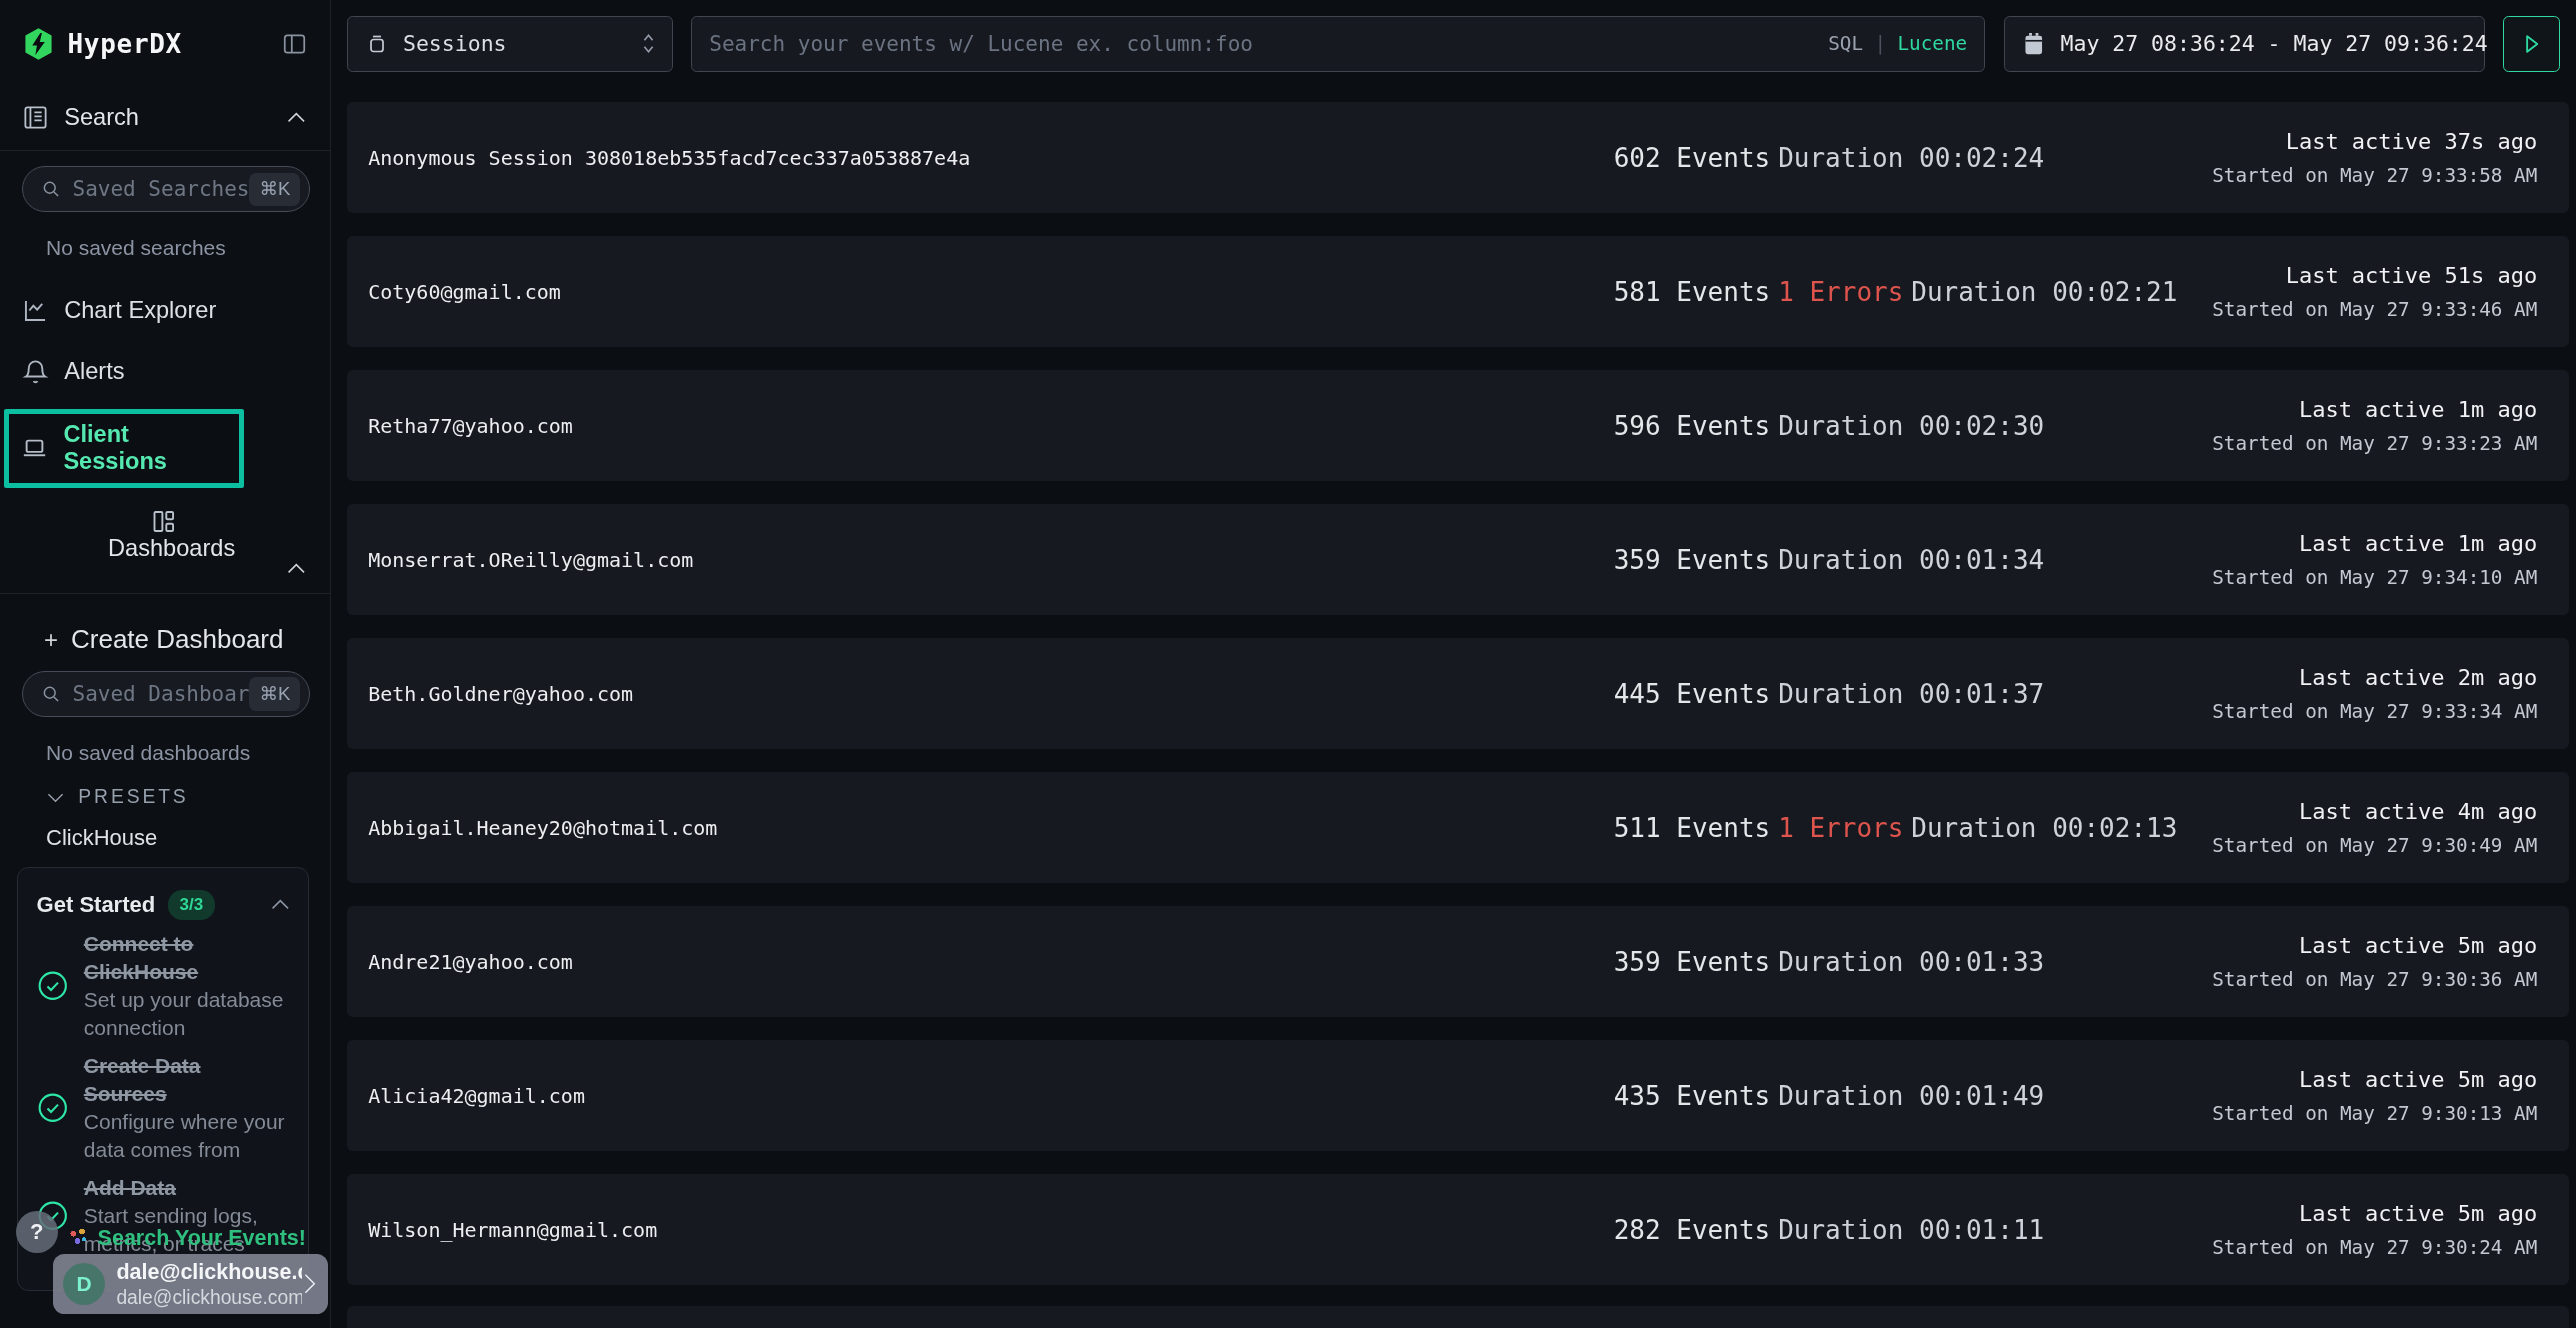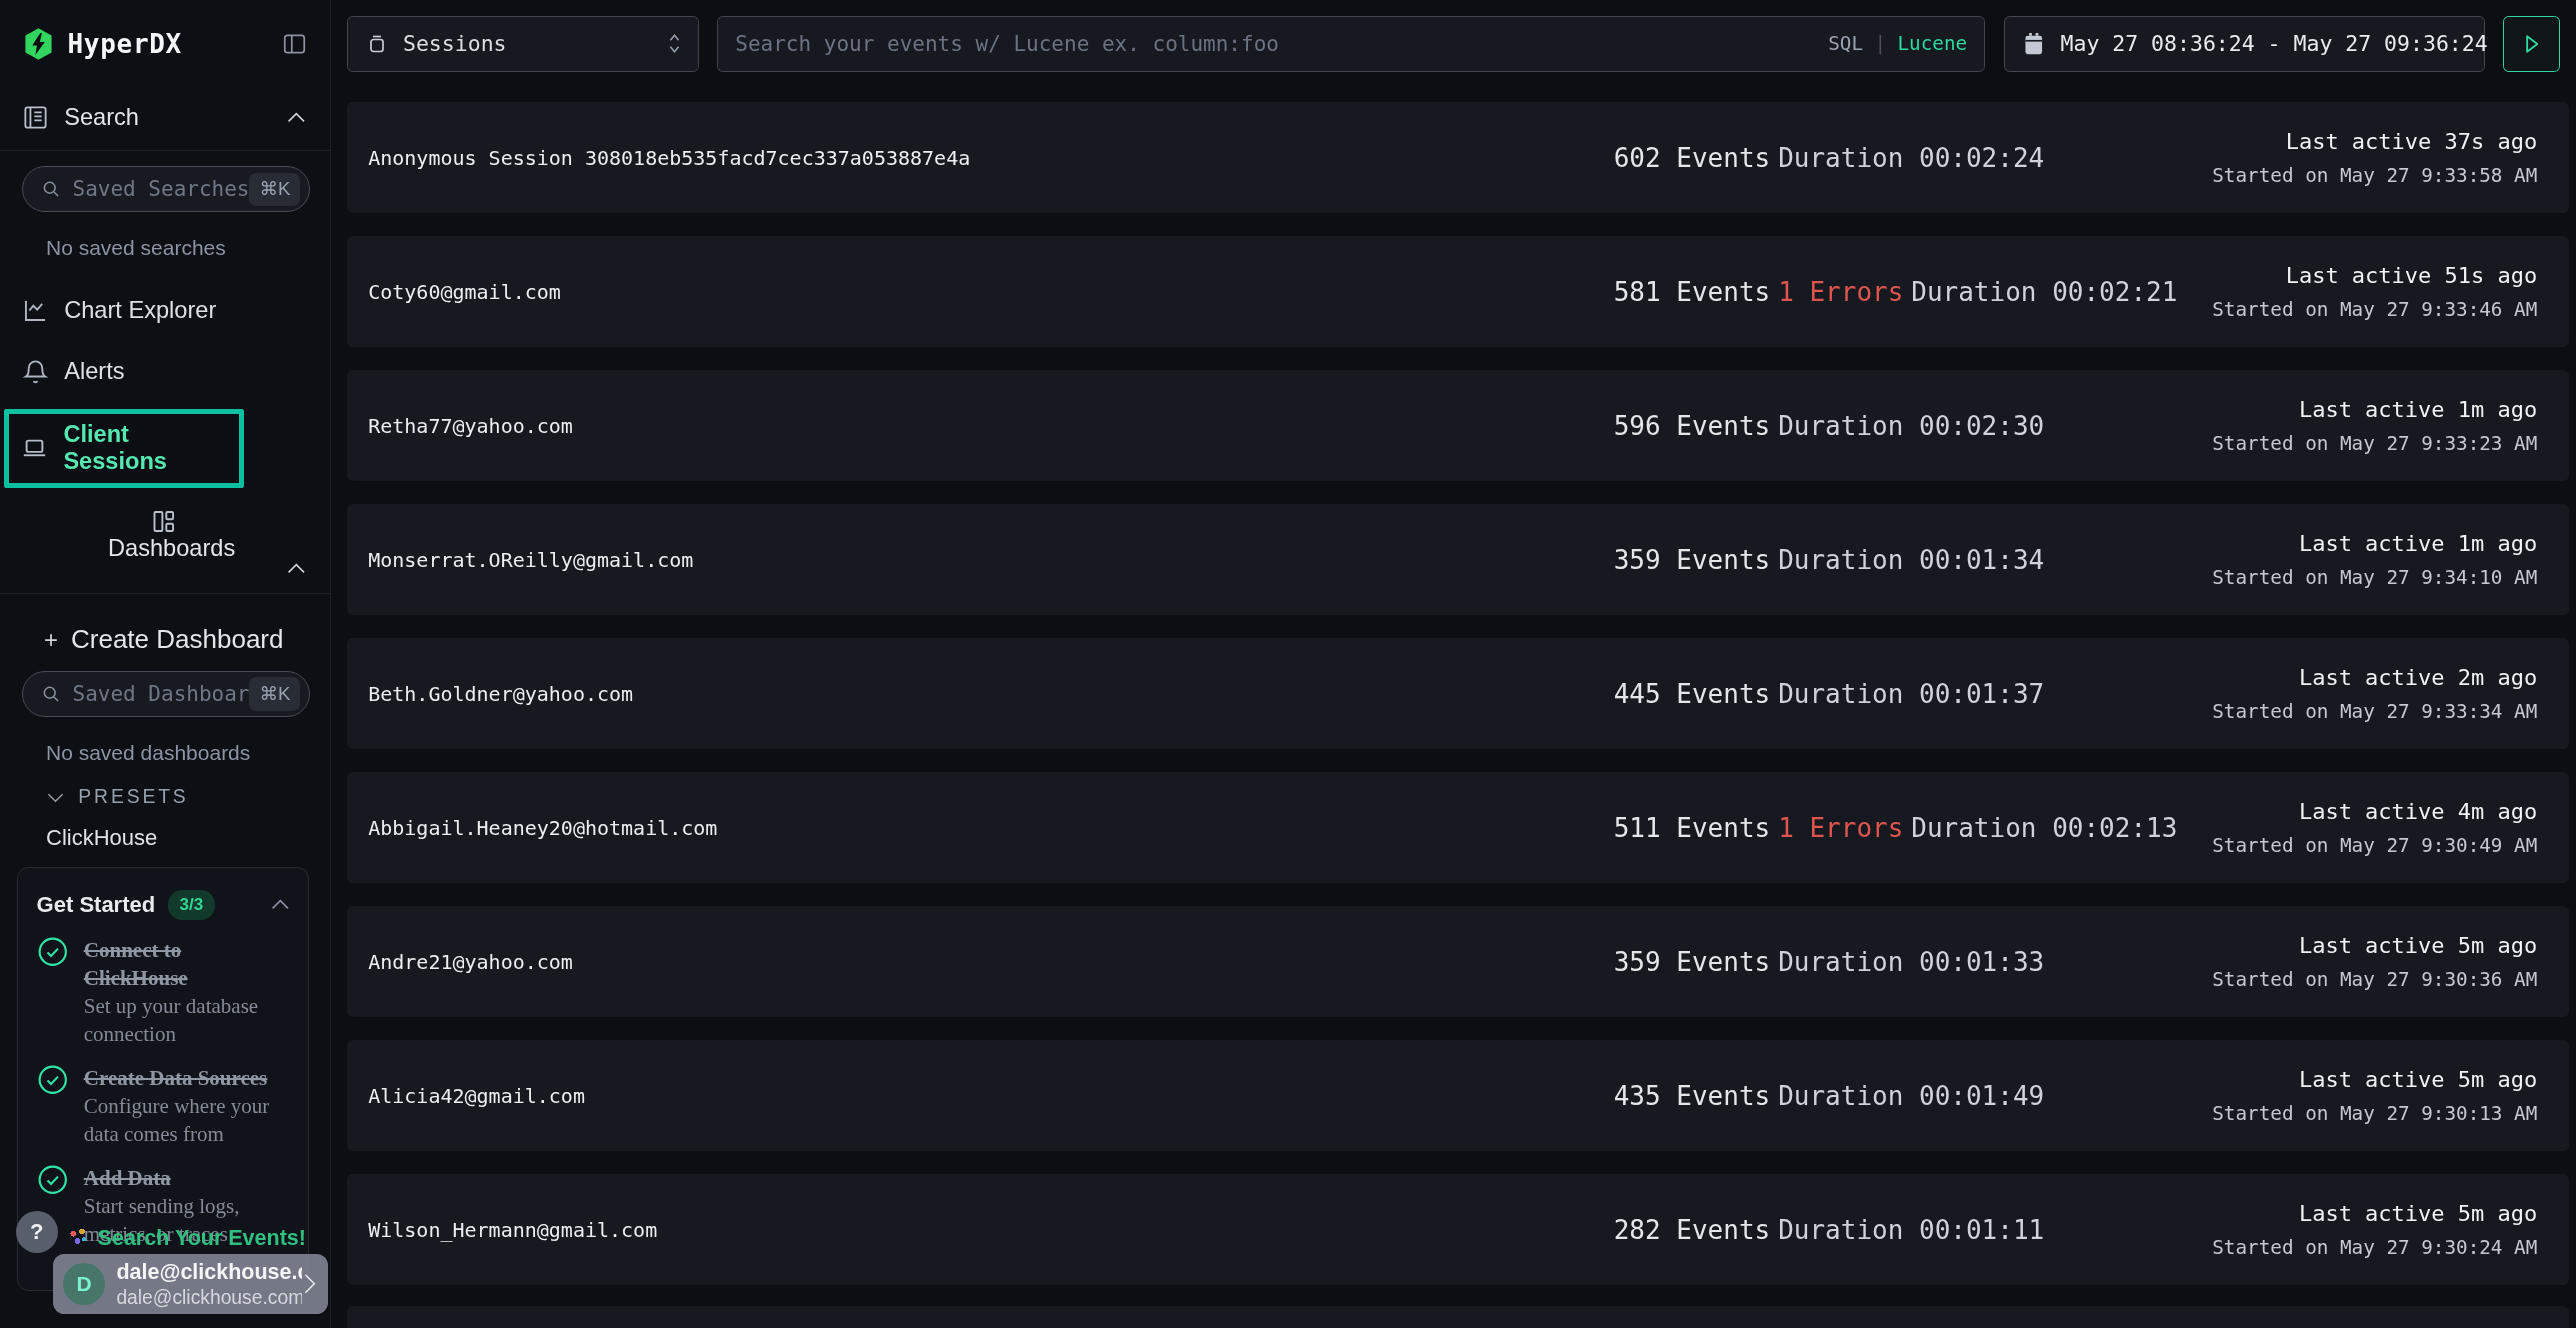--- a/index.html
+++ b/index.html
@@ -51,21 +51,21 @@
   .team-row { margin-top:50px; display:flex; align-items:center; padding-left:21.5px; cursor:pointer; }
   .team-row .n-icon { color:#b6bdc8; }
   .team-row .n-label { margin-left:15.7px; font-size:23.6px; color:#dfe3e8; }
 
   
   .gs-card { position:absolute; left:17px; width:292px; top:867px; height:424px; background:#10141a; border:1.4px solid #262c34; border-radius:11.4px; padding:21.5px 18.6px; z-index:1; }
   .gs-head { display:flex; align-items:center; }
   .gs-title { font-size:22px; font-weight:bold; color:#e8ebee; }
   .gs-badge { margin-left:13px; background:#11392c; color:#2fd695; font-weight:bold; font-size:17px; border-radius:14.3px; padding:5px 11.4px; }
   .gs-chev { margin-left:auto; color:#8c94a4; cursor:pointer; }
-  .gs-item { display:flex; align-items:flex-start; margin-top:16px;font-family:Liberation Serif, serif; }
+  .gs-item { display:flex; align-items:center; margin-top:10px; }
   .gs-check { color:#2ee6a8; flex:none; }
   .gs-text { margin-left:15.7px; width:205px; }
   .gs-item-title { font-size:21px; font-weight:bold; color:#8f97a3; text-decoration:line-through; line-height:28px; }
   .gs-item-desc { font-size:21px; color:#848b97; line-height:28px; }
 
   .gs-partial { position:absolute; left:69px; top:1226px; width:236px; display:flex; align-items:center; overflow:hidden; z-index:2; }
   .confetti { width:18.6px; height:21.5px; flex:none; margin-right:10px;
     background: radial-gradient(circle 2.9px at 4.3px 5.7px,#e05a5a 97%,transparent), radial-gradient(circle 2.9px at 13px 3.6px,#d9a33b 97%,transparent), radial-gradient(circle 2.9px at 8.6px 13px,#7a6ae0 97%,transparent), radial-gradient(circle 2.1px at 15px 11.4px,#3bb0d9 97%,transparent); }
   .gs-partial-text { font-size:21.5px; font-weight:bold; color:#2fbf7f; white-space:nowrap; }
 
@@ -75,21 +75,21 @@
   .avatar { width:42px; height:42px; border-radius:50%; background:#47756a; color:#7df0cf; font-size:21px; font-weight:bold; display:flex; align-items:center; justify-content:center; flex:none; }
   .user-text { margin-left:11.4px; overflow:hidden; }
   .user-name { font-size:21.5px; font-weight:bold; color:#f4f6f8; line-height:26.5px; white-space:nowrap; }
   .user-org { font-size:19.3px; color:#d5d9de; line-height:23px; white-space:nowrap; }
   .user-chev { margin-left:auto; color:#eceff3; flex:none; }
 
   
   .main { flex:1; position:relative; background:#0b0e12; }
   .topbar { display:flex; align-items:center; padding:15.7px 15.7px 0 15.7px; gap:18.6px; }
   .box { height:56px; background:#16191f; border:1.4px solid #40464f; border-radius:5.7px; display:flex; align-items:center; }
-  .select-box { width:352px; padding:0 14.3px 0 17px; cursor:pointer; }
+  .select-box { width:326px; padding:0 14.3px 0 17px; cursor:pointer; }
   .select-box .b-icon { color:#c7ccd4; }
   .select-label { margin-left:14.3px; font-size:21.5px; color:#dcdfe4; }
   .updown { margin-left:auto; color:#949caa; }
   .search-box { flex:1; padding:0 17px; }
   .search-box input { flex:1; background:transparent; border:none; outline:none; font-family:"DejaVu Sans Mono", monospace; font-size:21px; color:#e6e9ed; min-width:0; }
   .search-box input::placeholder { color:#6b7382; }
   .lang-toggle { display:flex; align-items:center; gap:11.4px; margin-left:11.4px; }
   .sql-label { font-size:19.3px; color:#9ba3b0; cursor:pointer; }
   .lang-pipe { color:#4a515c; font-size:19.3px; }
   .lucene-label { font-size:19.3px; color:#2fd9a0; cursor:pointer; }

